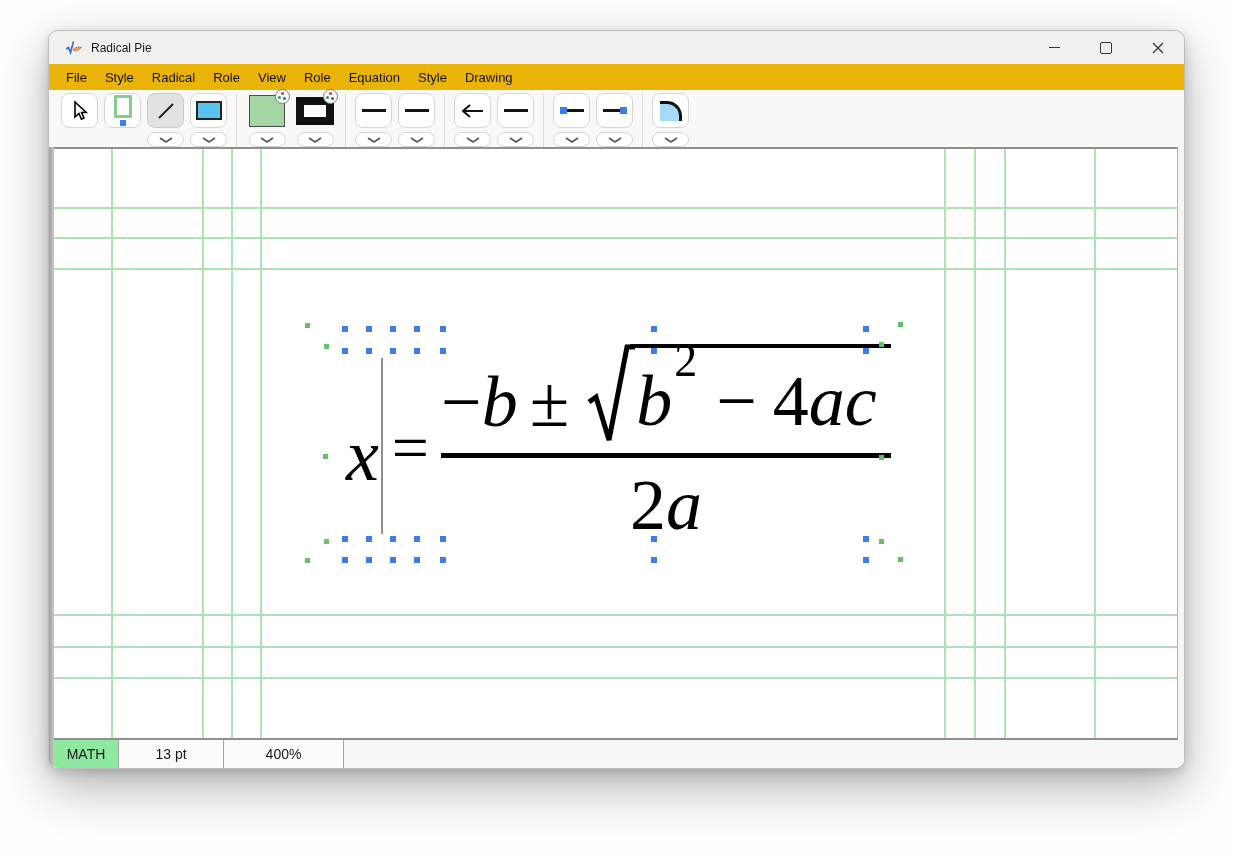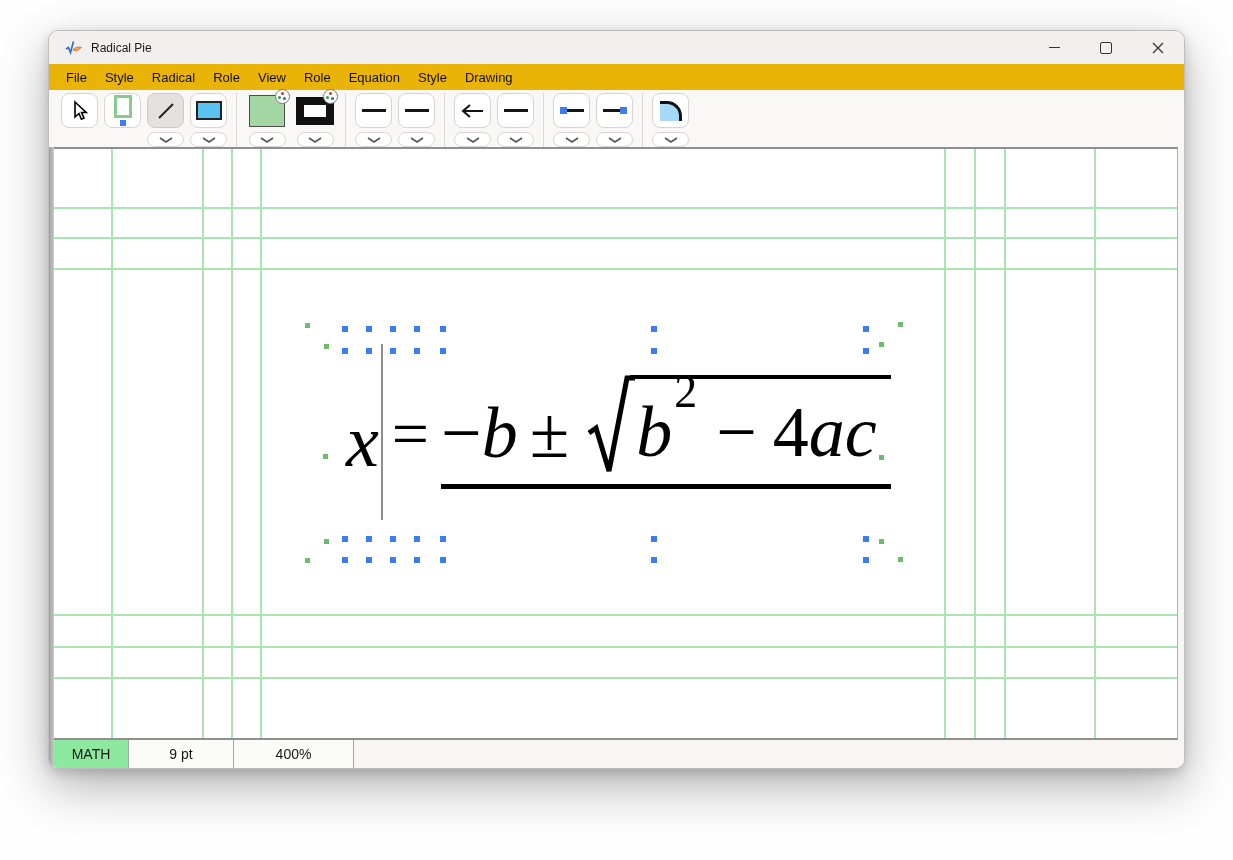--- a/index.html
+++ b/index.html
@@ -306,20 +306,21 @@
         <div class="num">
           <span class="num-left"><span>−</span><span class="it">b</span><span class="pm">±</span></span>
           <span class="sqrt">
             <svg class="rad-svg" width="48" height="102" viewBox="0 0 48 102">
               <path d="M2 58 L9 53 L22 96 L40 3 L48 3" fill="none" stroke="#000" stroke-width="5" stroke-linejoin="miter"></path>
             </svg>
             <span class="radicand"><span class="it">b</span><sup>2</sup><span class="rad-mid">−</span><span>4</span><span class="it">ac</span></span>
           </span>
         </div>
         <div class="frac-bar"></div>
+        <div class="den"><span>2</span><span class="it">a</span></div>
       </div>
     </div>
   <div class="dot-b" style="left: 288px; top: 177px;"></div>
       <div class="dot-b" style="left: 312px; top: 177px;"></div>
       <div class="dot-b" style="left: 336px; top: 177px;"></div>
       <div class="dot-b" style="left: 360px; top: 177px;"></div>
       <div class="dot-b" style="left: 386px; top: 177px;"></div>
       <div class="dot-b" style="left: 597px; top: 177px;"></div>
       <div class="dot-b" style="left: 809px; top: 177px;"></div>
       <div class="dot-b" style="left: 288px; top: 199px;"></div>
@@ -349,19 +350,19 @@
       <div class="dot-g" style="left: 270px; top: 390px;"></div>
       <div class="dot-g" style="left: 251px; top: 409px;"></div>
       <div class="dot-g" style="left: 844px; top: 173px;"></div>
       <div class="dot-g" style="left: 825px; top: 193px;"></div>
       <div class="dot-g" style="left: 825px; top: 306px;"></div>
       <div class="dot-g" style="left: 825px; top: 390px;"></div>
       <div class="dot-g" style="left: 844px; top: 408px;"></div>
     </div>
 
   <div class="statusbar">
-    <div class="scell smath" style="width:75px">MATH</div>
-    <div class="scell" style="width:105px">9 pt</div>
+    <div class="scell smath" style="width:65px">MATH</div>
+    <div class="scell" style="width:105px">13 pt</div>
     <div class="scell" style="width:120px">400%</div>
     <div class="scell srest"></div>
   </div>
 
 </div>
 
 </body></html>

